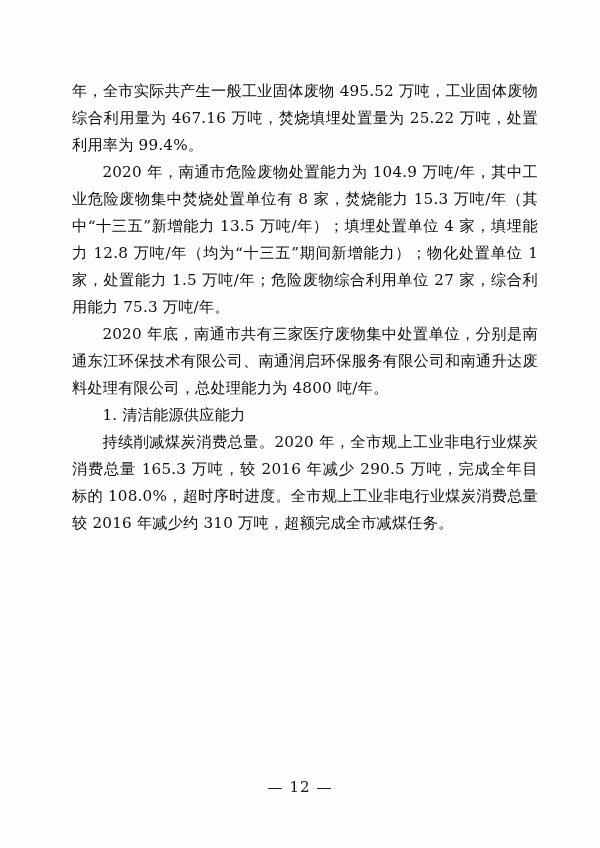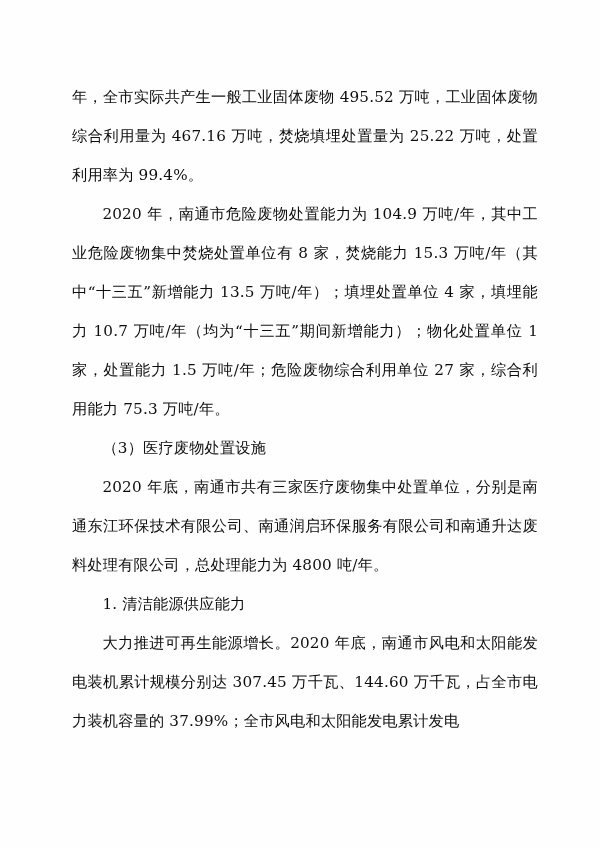--- a/index.html
+++ b/index.html
@@ -17,21 +17,21 @@
   .page {
     position: relative;
     width: 600px;
     height: 848px;
     box-sizing: border-box;
     padding: 78px 62px 0 72px;
     background: #fefefe;
   }
   .body-text {
     font-size: 15.2px;
-    line-height: 39px;
+    line-height: 27px;
     text-align: justify;
     text-justify: inter-ideograph;
     letter-spacing: 0.2px;
   }
   .para {
     margin: 0;
     text-indent: 2em;
     text-align: justify;
     text-justify: inter-ideograph;
   }
@@ -52,20 +52,22 @@
     display: inline-block;
     padding: 0 6px;
   }
 </style>
 </head>
 <body>
 
 <div class="page">
   <div class="body-text">
     <p class="para noindent">年，全市实际共产生一般工业固体废物 495.52 万吨，工业固体废物综合利用量为 467.16 万吨，焚烧填埋处置量为 25.22 万吨，处置利用率为 99.4%。</p>
-    <p class="para">2020 年，南通市危险废物处置能力为 104.9 万吨/年，其中工业危险废物集中焚烧处置单位有 8 家，焚烧能力 15.3 万吨/年（其中“十三五”新增能力 13.5 万吨/年）；填埋处置单位 4 家，填埋能力 10.7 万吨/年（均为“十三五”期间新增能力）；物化处置单位 1 家，处置能力 1.5 万吨/年；危险废物综合利用单位 27 家，综合利用能力 75.3 万吨/年。</p>
-    <p class="para">（3）医疗废物处置设施</p>
+    <p class="para">2020 年，南通市危险废物处置能力为 104.9 万吨/年，其中工业危险废物集中焚烧处置单位有 8 家，焚烧能力 15.3 万吨/年（其中“十三五”新增能力 13.5 万吨/年）；填埋处置单位 4 家，填埋能力 12.8 万吨/年（均为“十三五”期间新增能力）；物化处置单位 1 家，处置能力 1.5 万吨/年；危险废物综合利用单位 27 家，综合利用能力 75.3 万吨/年。</p>
     <p class="para">2020 年底，南通市共有三家医疗废物集中处置单位，分别是南通东江环保技术有限公司、南通润启环保服务有限公司和南通升达废料处理有限公司，总处理能力为 4800 吨/年。</p>
     <p class="para">1. 清洁能源供应能力</p>
-    <p class="para">大力推进可再生能源增长。2020 年底，南通市风电和太阳能发电装机累计规模分别达 307.45 万千瓦、144.60 万千瓦，占全市电力装机容量的 37.99%；全市风电和太阳能发电累计发电</p>
+    <p class="para">持续削减煤炭消费总量。2020 年，全市规上工业非电行业煤炭消费总量 165.3 万吨，较 2016 年减少 290.5 万吨，完成全年目标的 108.0%，超时序时进度。全市规上工业非电行业煤炭消费总量较 2016 年减少约 310 万吨，超额完成全市减煤任务。</p>
   </div>
 
+  <div class="footer">
+    <span class="dash">—</span><span>12</span><span class="dash">—</span>
+  </div>
 </div>
 
 </body></html>

